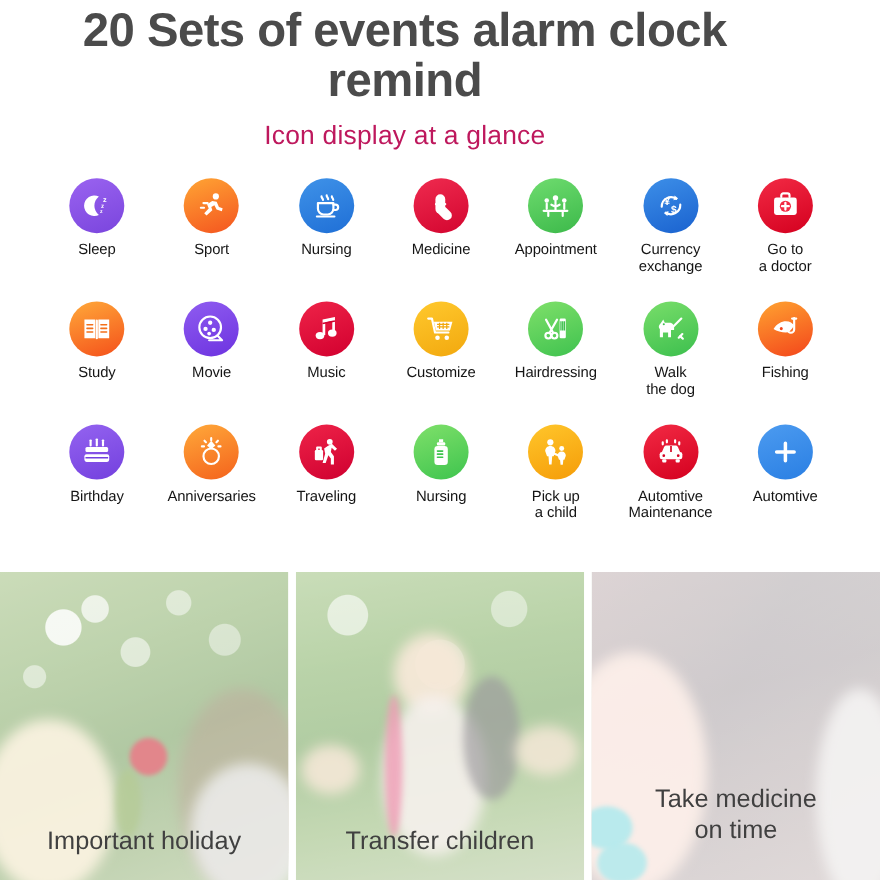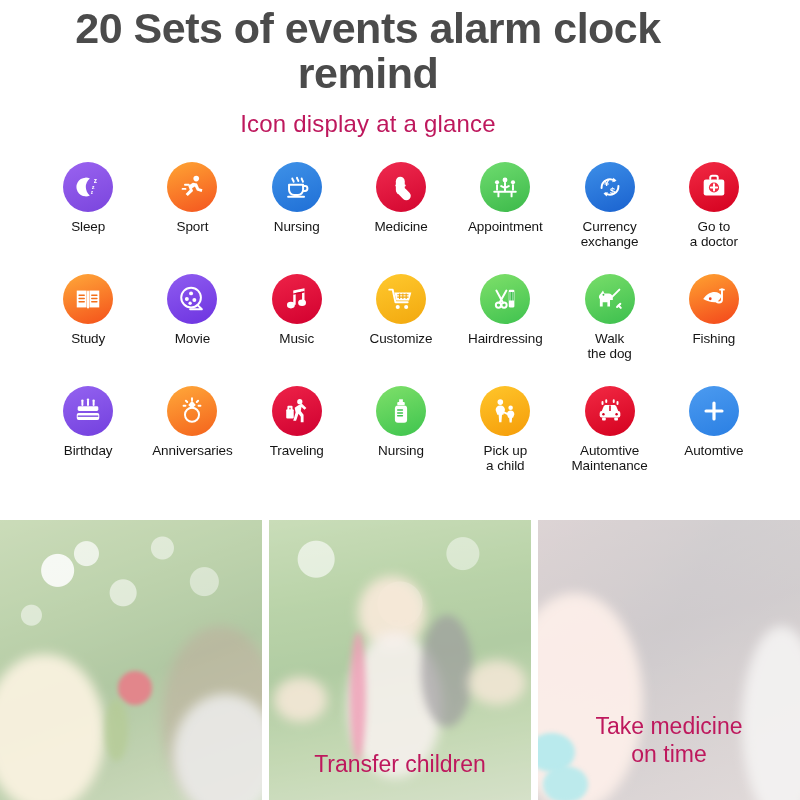--- a/index.html
+++ b/index.html
@@ -102,21 +102,21 @@
     inset: 0;
     background: rgba(255,255,255,0.46);
   }
   .panel-caption {
     position: absolute;
     left: 0;
     right: 0;
     bottom: 22px;
     text-align: center;
     font-size: 23px;
-    color: #be185d;
+    color: #404040;
     line-height: 1.22;
     white-space: pre-line;
     padding: 0 8px;
   }
   .panel-caption.two-line { bottom: 32px; }
 
   
   .ph-couple {
     background:
       radial-gradient(circle at 22% 18%, rgba(255,255,255,.85) 0 16px, transparent 17px),
@@ -411,20 +411,21 @@
 
     <div class="panel">
       <div class="photo ph-couple">
         <div class="blob" style="left:-6%;top:48%;width:46%;height:56%;background:rgba(247,232,200,.92);"></div>
         <div class="blob" style="left:62%;top:38%;width:44%;height:66%;background:rgba(140,106,76,.55);"></div>
         <div class="blob" style="left:66%;top:62%;width:40%;height:44%;background:rgba(228,228,230,.8);"></div>
         <div class="blob" style="left:45%;top:54%;width:13%;height:12%;background:rgba(205,25,40,.95);filter:blur(2px);"></div>
         <div class="blob" style="left:40%;top:64%;width:9%;height:22%;background:rgba(120,160,60,.75);filter:blur(3px);"></div>
       </div>
       <div class="wash"></div>
+      <div class="panel-caption">Important holiday</div>
     </div>
 
     <div class="panel">
       <div class="photo ph-girl">
         <div class="blob" style="left:34%;top:20%;width:26%;height:26%;background:rgba(242,214,186,.92);"></div>
         <div class="blob" style="left:30%;top:40%;width:36%;height:52%;background:rgba(238,228,222,.9);"></div>
         <div class="blob" style="left:58%;top:34%;width:20%;height:40%;background:rgba(70,66,74,.65);filter:blur(4px);"></div>
         <div class="blob" style="left:31%;top:40%;width:6%;height:46%;background:rgba(226,74,120,.8);filter:blur(3px);"></div>
         <div class="blob" style="left:2%;top:56%;width:20%;height:16%;background:rgba(242,214,186,.85);"></div>
         <div class="blob" style="left:76%;top:50%;width:22%;height:16%;background:rgba(242,214,186,.8);"></div>

